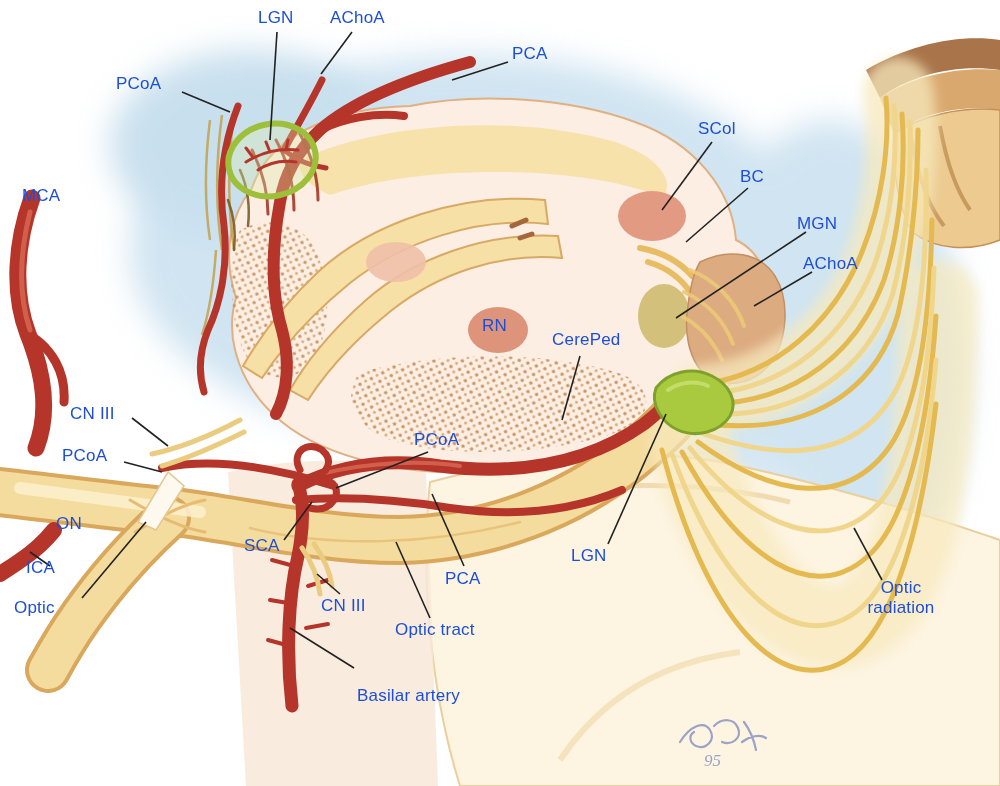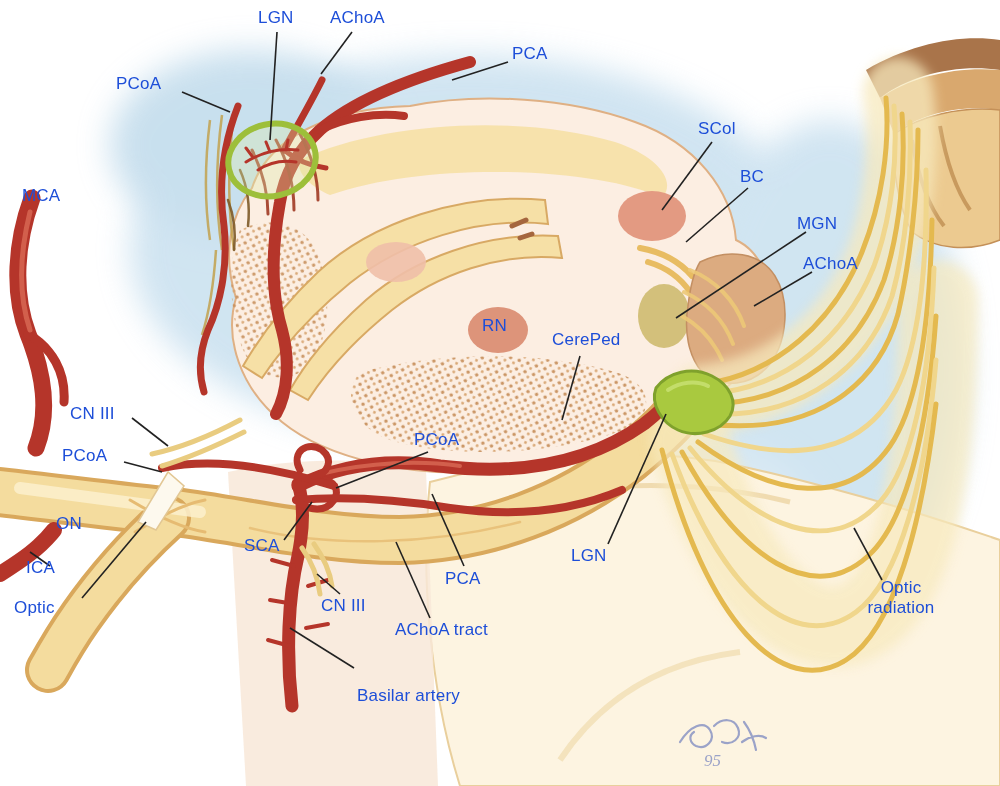--- a/index.html
+++ b/index.html
@@ -194,18 +194,18 @@
   <div class="label" style="left:552px;top:330px">CerePed</div>
   <div class="label" style="left:70px;top:404px">CN III</div>
   <div class="label" style="left:62px;top:446px">PCoA</div>
   <div class="label" style="left:56px;top:514px">ON</div>
   <div class="label" style="left:26px;top:558px">ICA</div>
   <div class="label" style="left:14px;top:598px">Optic</div>
   <div class="label" style="left:244px;top:536px">SCA</div>
   <div class="label" style="left:414px;top:430px">PCoA</div>
   <div class="label" style="left:445px;top:569px">PCA</div>
   <div class="label" style="left:321px;top:596px">CN III</div>
-  <div class="label" style="left:395px;top:620px">AChoA tract</div>
+  <div class="label" style="left:395px;top:620px">Optic tract</div>
   <div class="label" style="left:571px;top:546px">LGN</div>
   <div class="label" style="left:357px;top:686px">Basilar artery</div>
   <div class="label label--center" style="left:843px;top:578px;width:116px">Optic
 radiation</div>
 </div>
 
 </body></html>

